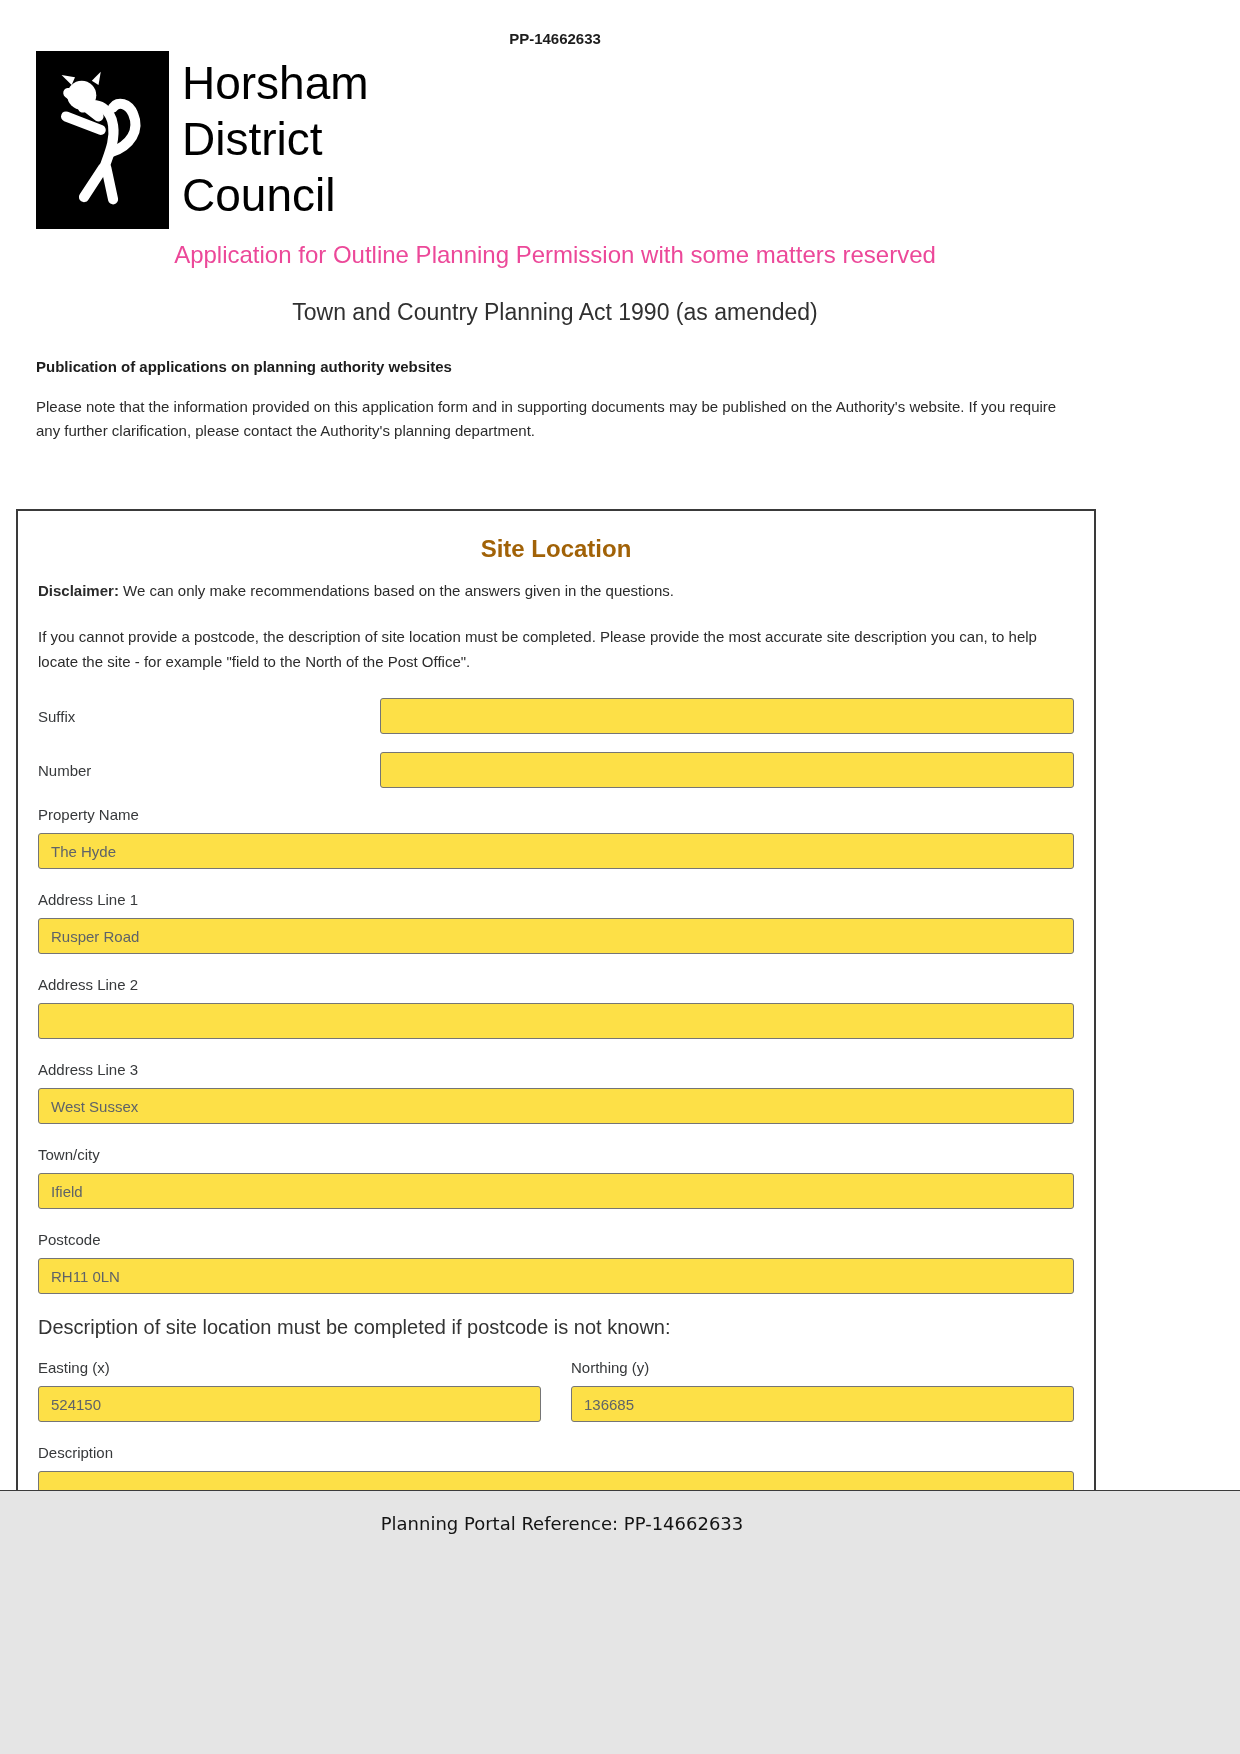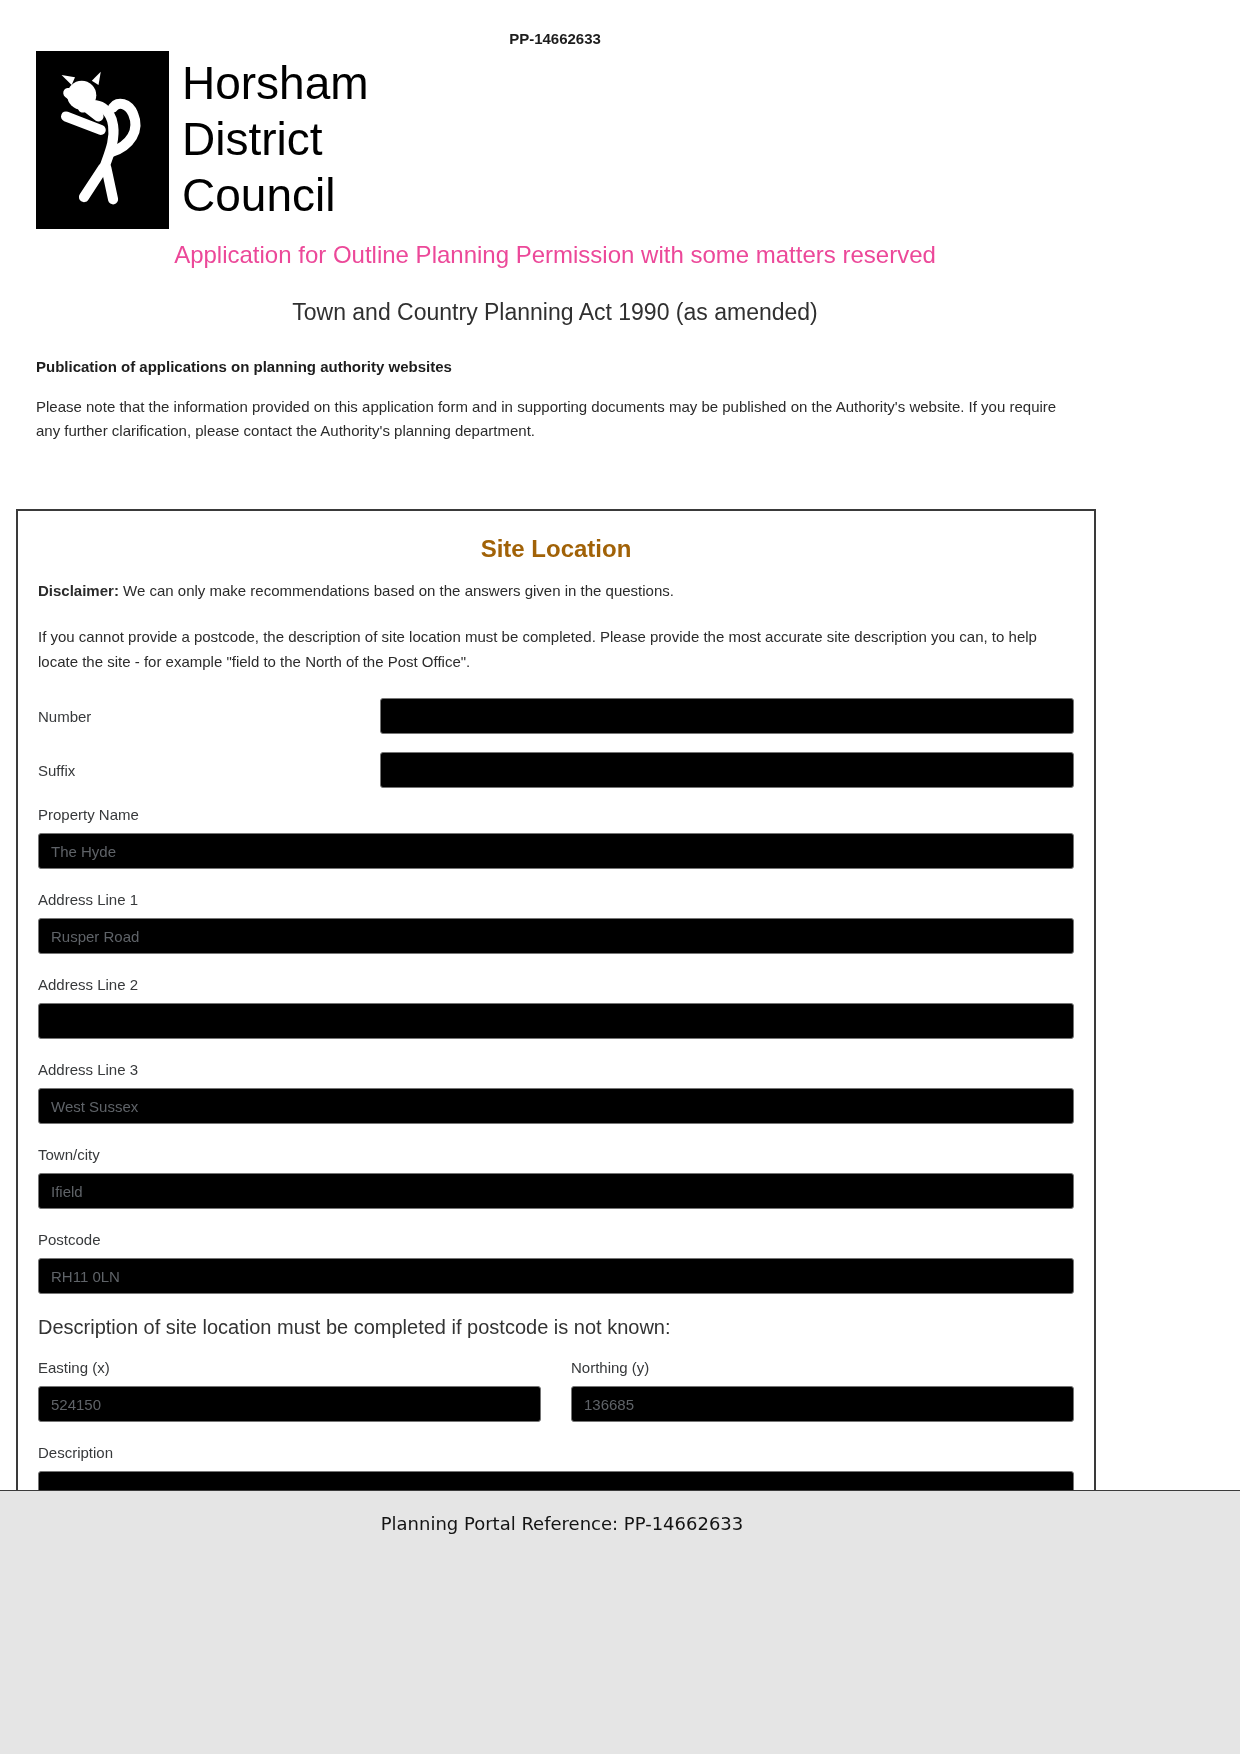--- a/index.html
+++ b/index.html
@@ -112,21 +112,21 @@
   .field-label {
     display: block;
     font-size: 15px;
     color: #37393b;
   }
   input[type="text"], textarea {
     height: 36px;
     width: 100%;
     border: 1px solid #757575;
     border-radius: 3px;
-    background: #000000;
+    background: #fde047;
     font-family: "Liberation Sans", sans-serif;
     font-size: 15px;
     color: #5f6368;
     padding: 0 12px;
     outline: none;
   }
   .inline-row {
     display: flex;
     align-items: center;
     margin-bottom: 18px;
@@ -217,26 +217,26 @@
     <div class="panel-heading">Site Location</div>
 
     <p class="disclaimer">
       <b>Disclaimer:</b>
       <span>We can only make recommendations based on the answers given in the questions.</span>
     </p>
 
     <p class="intro">If you cannot provide a postcode, the description of site location must be completed. Please provide the most accurate site description you can, to help locate the site - for example "field to the North of the Post Office".</p>
 
     <div class="inline-row">
+      <label class="field-label">Suffix</label>
+      <input type="text" value="" style="">
+    </div>
+
+    <div class="inline-row">
       <label class="field-label">Number</label>
-      <input type="text" value="" style="">
-    </div>
-
-    <div class="inline-row">
-      <label class="field-label">Suffix</label>
       <input type="text" value="" style="">
     </div>
 
     <div class="stack">
       <label class="field-label">Property Name</label>
       <input type="text" value="The Hyde" style="">
     </div>
 
     <div class="stack">
       <label class="field-label">Address Line 1</label>

